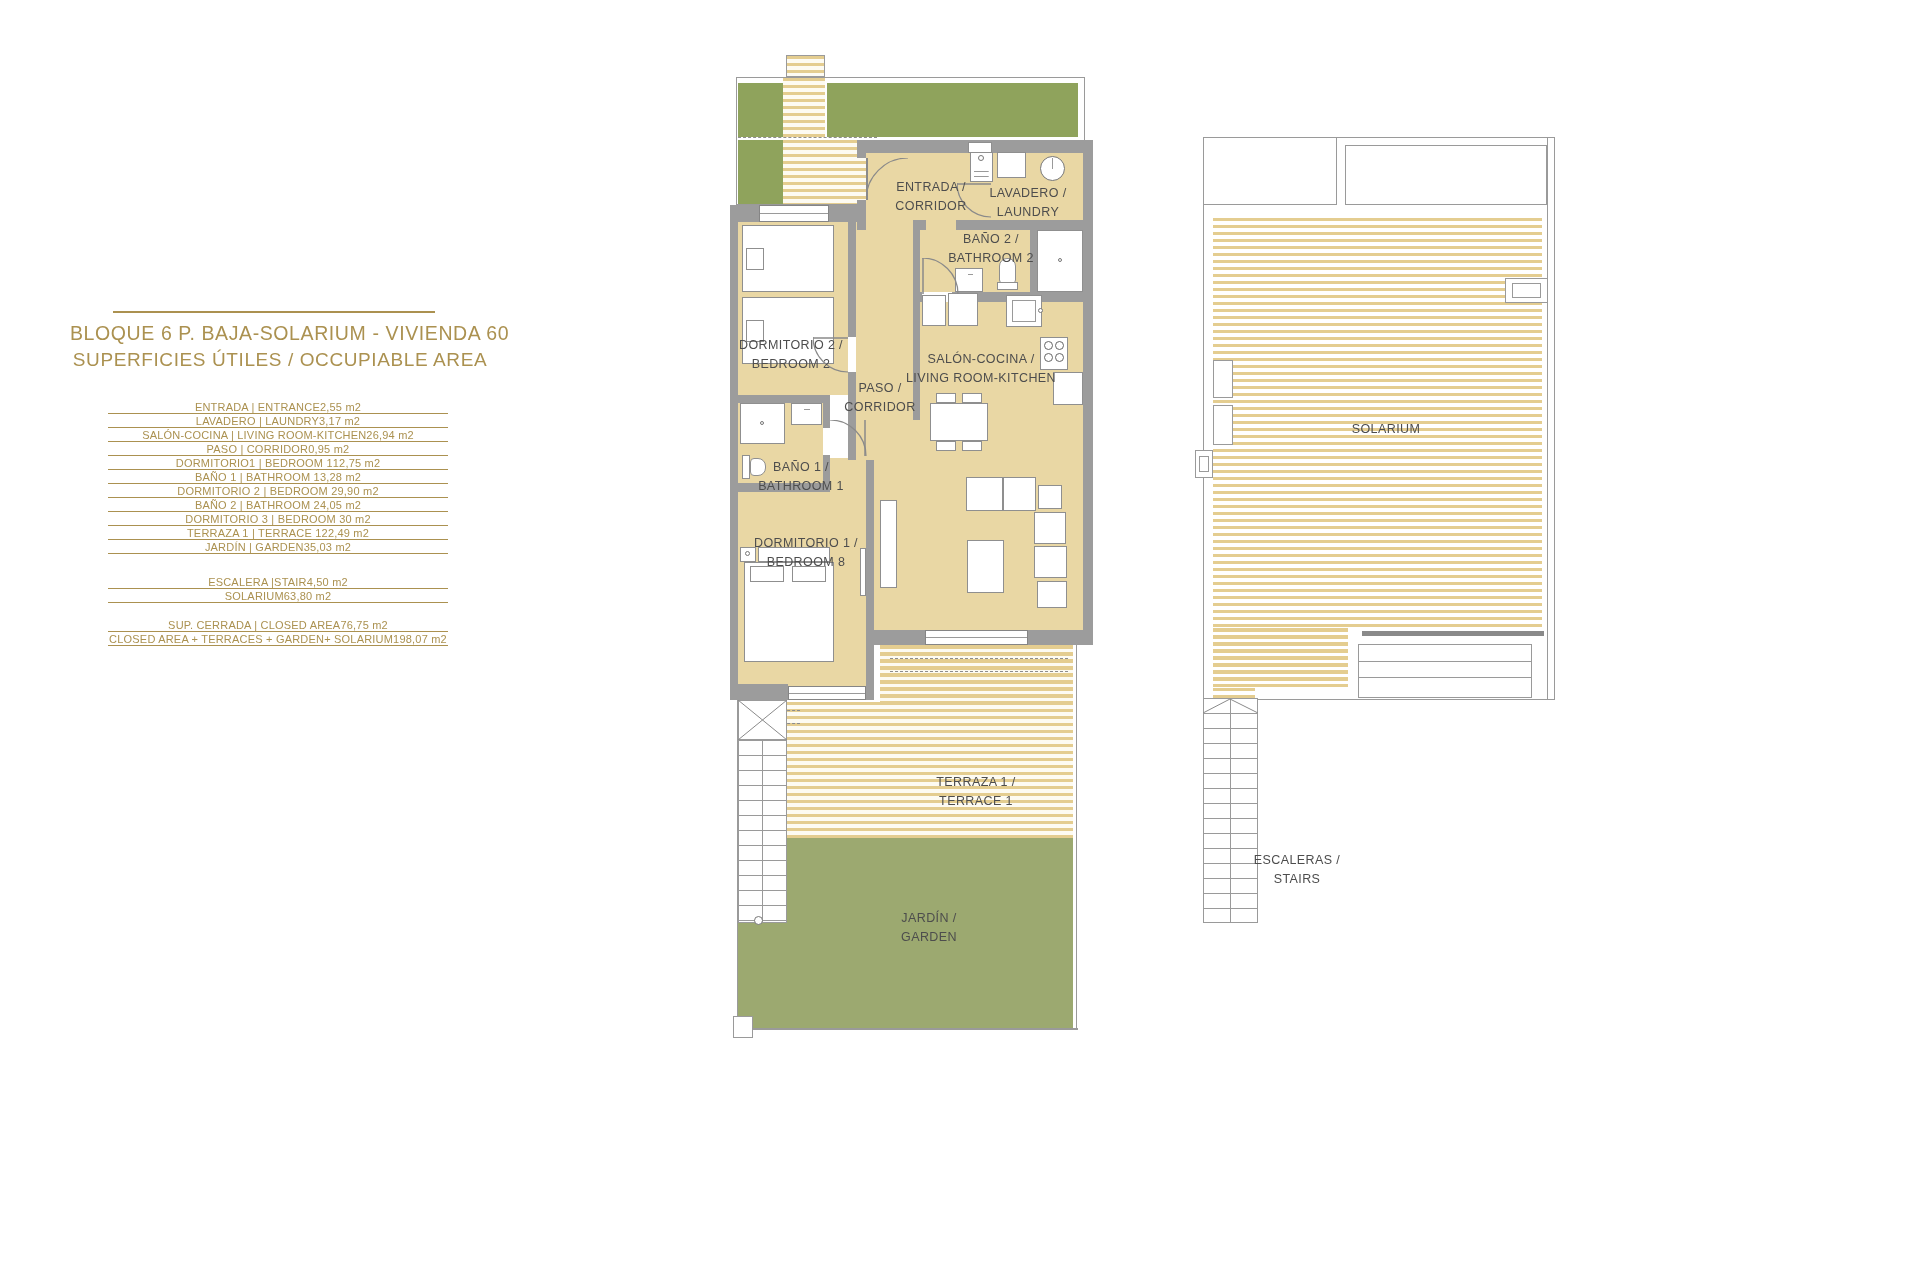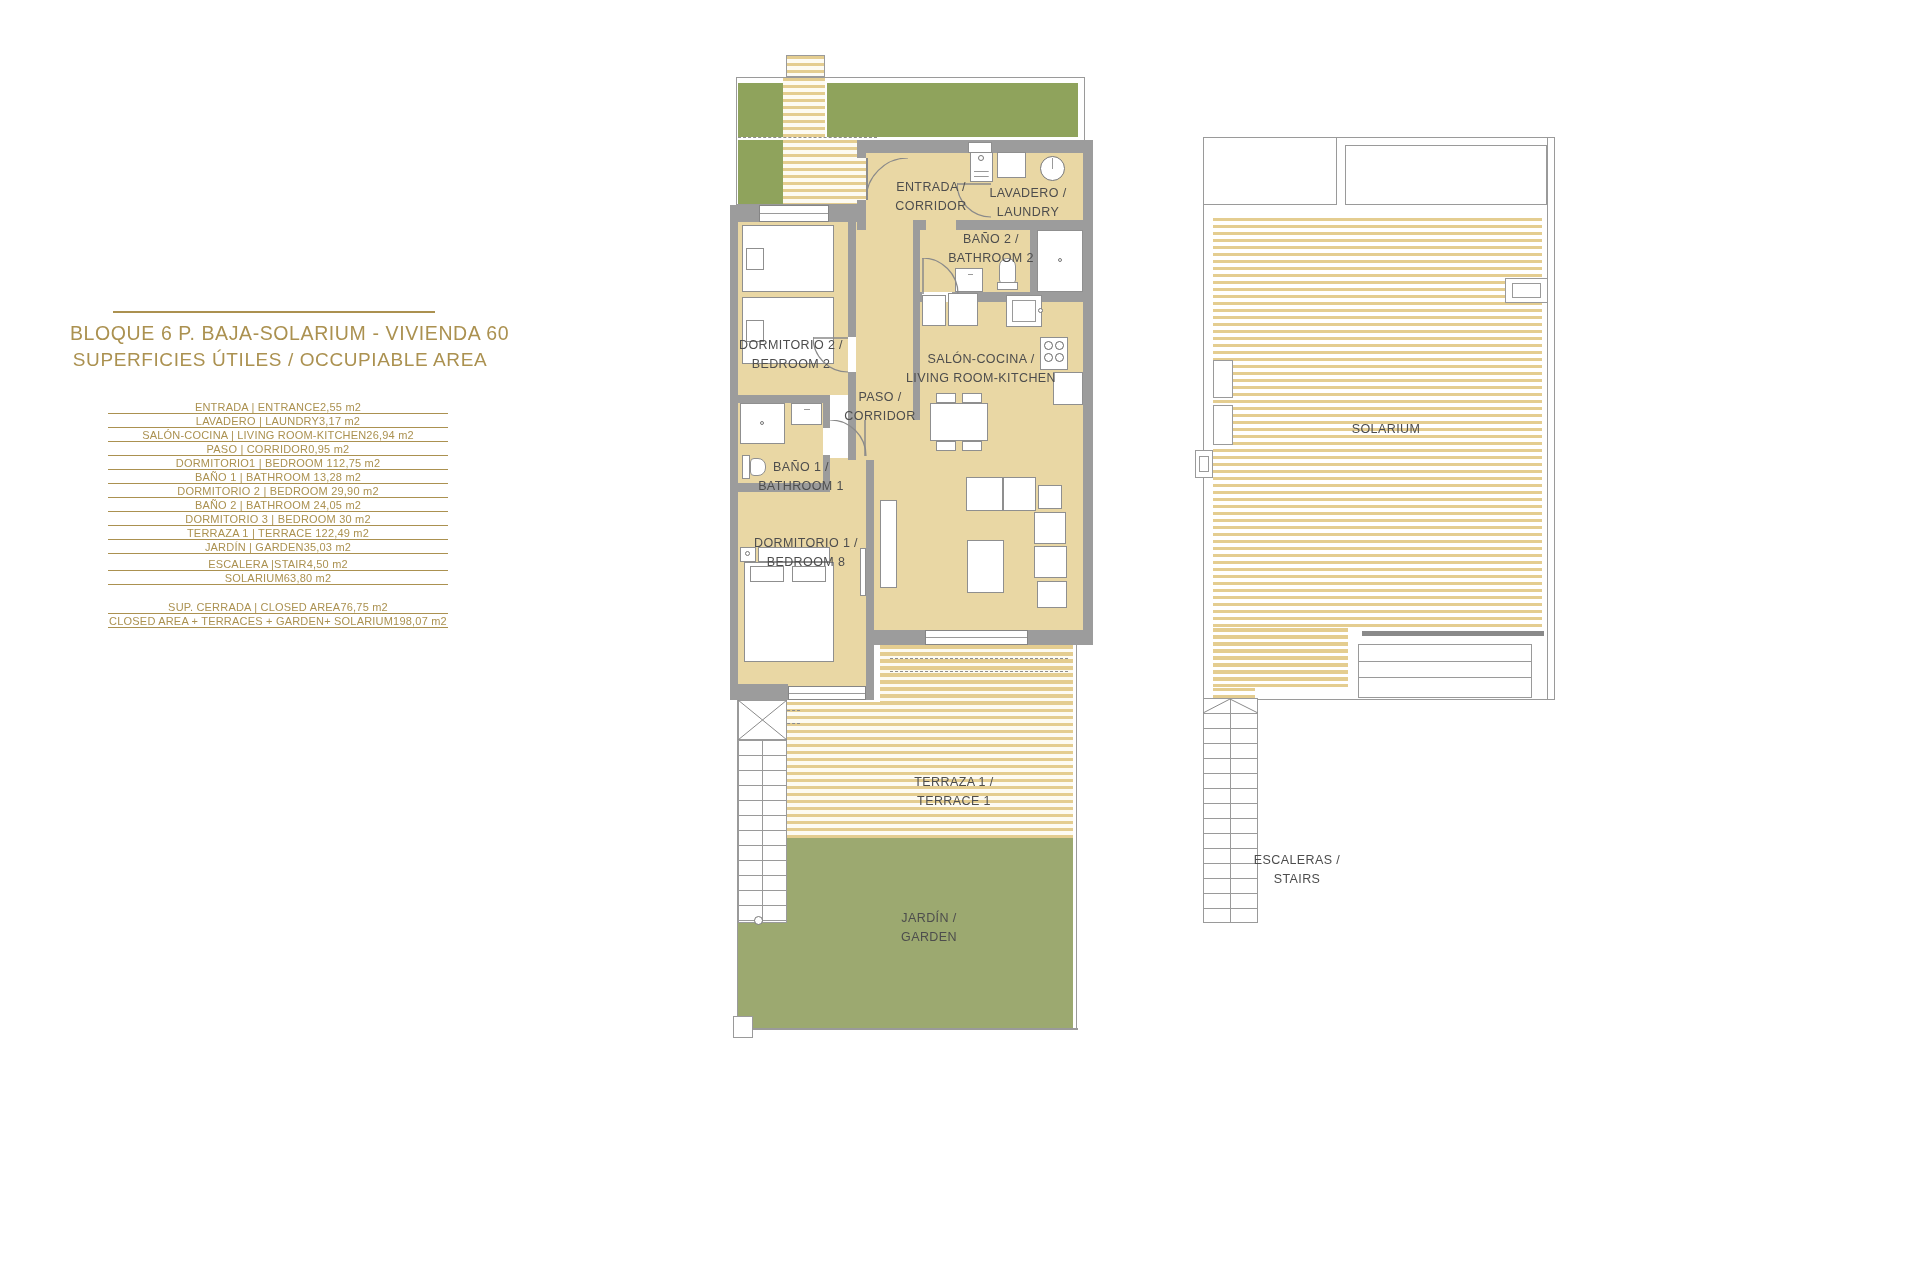--- a/index.html
+++ b/index.html
@@ -35,21 +35,21 @@
           line-height:1.55;text-align:center;white-space:nowrap;transform:translateX(-50%)}
   
   .title{position:absolute;left:70px;top:322px;width:420px;text-align:center;color:var(--accent-gold);
          font-size:19.5px;letter-spacing:.6px;white-space:nowrap}
   .title2{position:absolute;left:70px;top:349px;width:420px;text-align:center;color:var(--accent-gold);
           font-size:19px;letter-spacing:.6px;white-space:nowrap}
   .rule{position:absolute;left:113px;top:311px;width:322px;height:2px;background:var(--accent-gold)}
   .atable{position:absolute;left:108px;top:400px;width:340px;color:var(--accent-gold);font-size:11px;letter-spacing:.2px}
   .trow{display:flex;justify-content:center;align-items:flex-end;height:13px;
         border-bottom:1px solid var(--accent-gold)}
-  .gap-sm{margin-top:3px}
+  .gap-sm{margin-top:21px}
   .gap-lg{margin-top:15px}
   .tval{white-space:nowrap}
 </style>
 </head>
 <body>
 
 <div class="page">
 
   <div class="layer">
     <div class="rule"></div>
@@ -285,33 +285,33 @@
         <div>BATHROOM 2</div>
       </div>
     <div class="rlabel" style="left:791px;top:336px">
         <div>DORMITORIO 2 /</div>
         <div>BEDROOM 2</div>
       </div>
     <div class="rlabel" style="left:981px;top:350px">
         <div>SALÓN-COCINA /</div>
         <div>LIVING ROOM-KITCHEN</div>
       </div>
-    <div class="rlabel" style="left:880px;top:388px">
+    <div class="rlabel" style="left:880px;top:379px">
         <div>PASO /</div>
         <div>CORRIDOR</div>
       </div>
     <div class="rlabel" style="left:801px;top:458px">
         <div>BAÑO 1 /</div>
         <div>BATHROOM 1</div>
       </div>
     <div class="rlabel" style="left:806px;top:534px">
         <div>DORMITORIO 1 /</div>
         <div>BEDROOM 8</div>
       </div>
-    <div class="rlabel" style="left:954px;top:773px">
+    <div class="rlabel" style="left:976px;top:773px">
         <div>TERRAZA 1 /</div>
         <div>TERRACE 1</div>
       </div>
     <div class="rlabel" style="left:929px;top:909px">
         <div>JARDÍN /</div>
         <div>GARDEN</div>
       </div>
   </div>
 
   <div class="layer">

